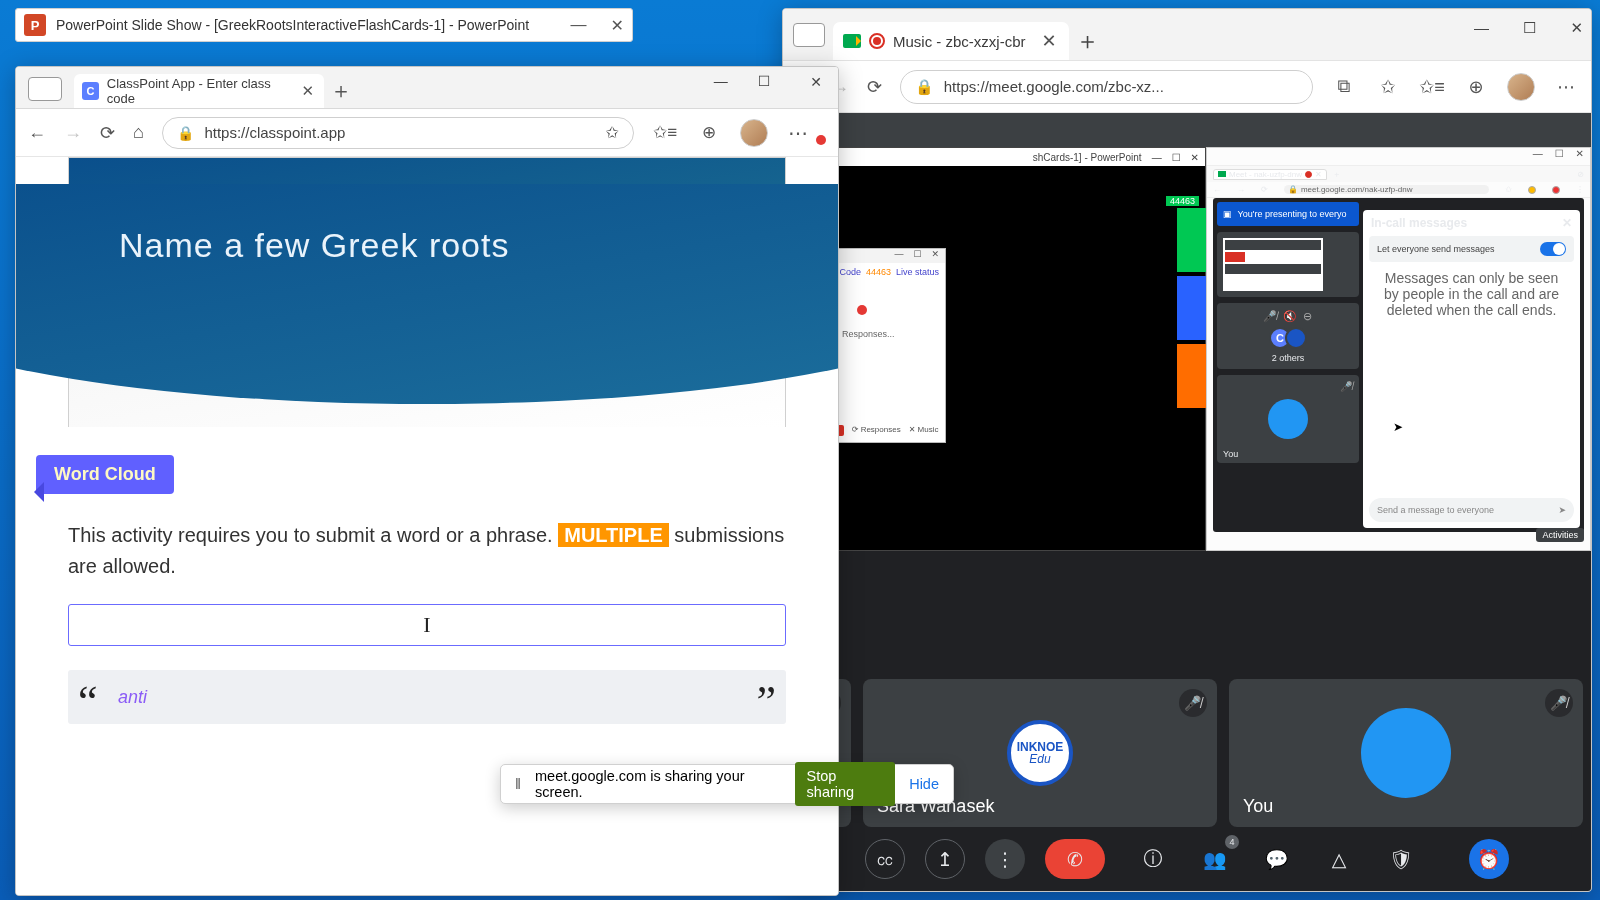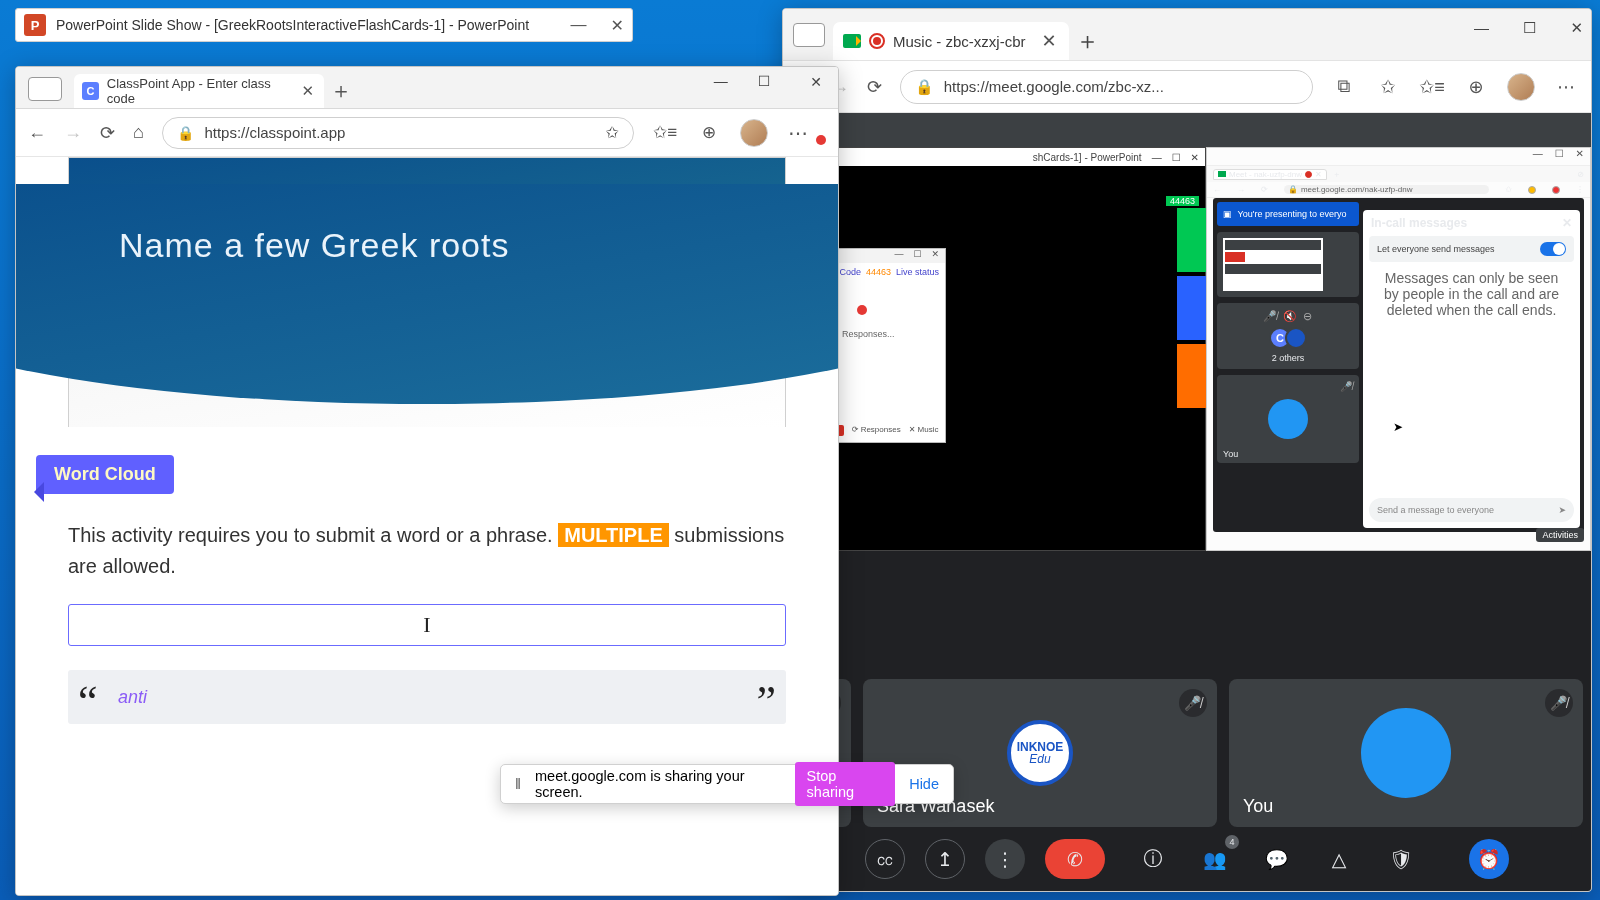--- a/index.html
+++ b/index.html
@@ -140,21 +140,21 @@
 .gm-bar .btn { width: 40px; height: 40px; border-radius: 50%; display: flex; align-items: center; justify-content: center; color: #e8eaed; font-size: 19px; position: relative; }
 .gm-bar .btn.out { border: 1px solid #5f6368; }
 .gm-bar .end { width: 60px; height: 40px; border-radius: 22px; background: #ea4335; }
 .gm-bar .right { margin-left: 8px; display: flex; gap: 22px; }
 .gm-bar .tool { width: 40px; height: 40px; border-radius: 50%; background: #1a73e8; }
 .gm-bar .badge { position: absolute; top: -4px; right: -4px; width: 14px; height: 14px; background: #5f6368; border-radius: 50%; font-size: 9px; display: flex; align-items: center; justify-content: center; }
 
 
 .toast { position: absolute; left: 500px; bottom: 96px; width: 454px; height: 40px; background: #fff; border: 1px solid #d0d0d0; border-radius: 5px; box-shadow: 0 4px 16px rgba(0,0,0,.2); display: flex; align-items: center; gap: 14px; padding: 0 14px; font-size: 14.5px; z-index: 5; }
 .toast .pause { color: #555; }
-.toast .stop { background: #d946ef; color: #fff; padding: 6px 12px; border-radius: 3px; font-weight: 500; }
+.toast .stop { background: #4d7c0f; color: #fff; padding: 6px 12px; border-radius: 3px; font-weight: 500; }
 .toast .hide { color: #1a73e8; }
 </style>
 </head>
 <body>
 
 <div class="pp-title">
   <div class="pp-icon">P</div>
   <span>PowerPoint Slide Show - [GreekRootsInteractiveFlashCards-1] - PowerPoint</span>
   <div class="wnd">
     <span>—</span>

